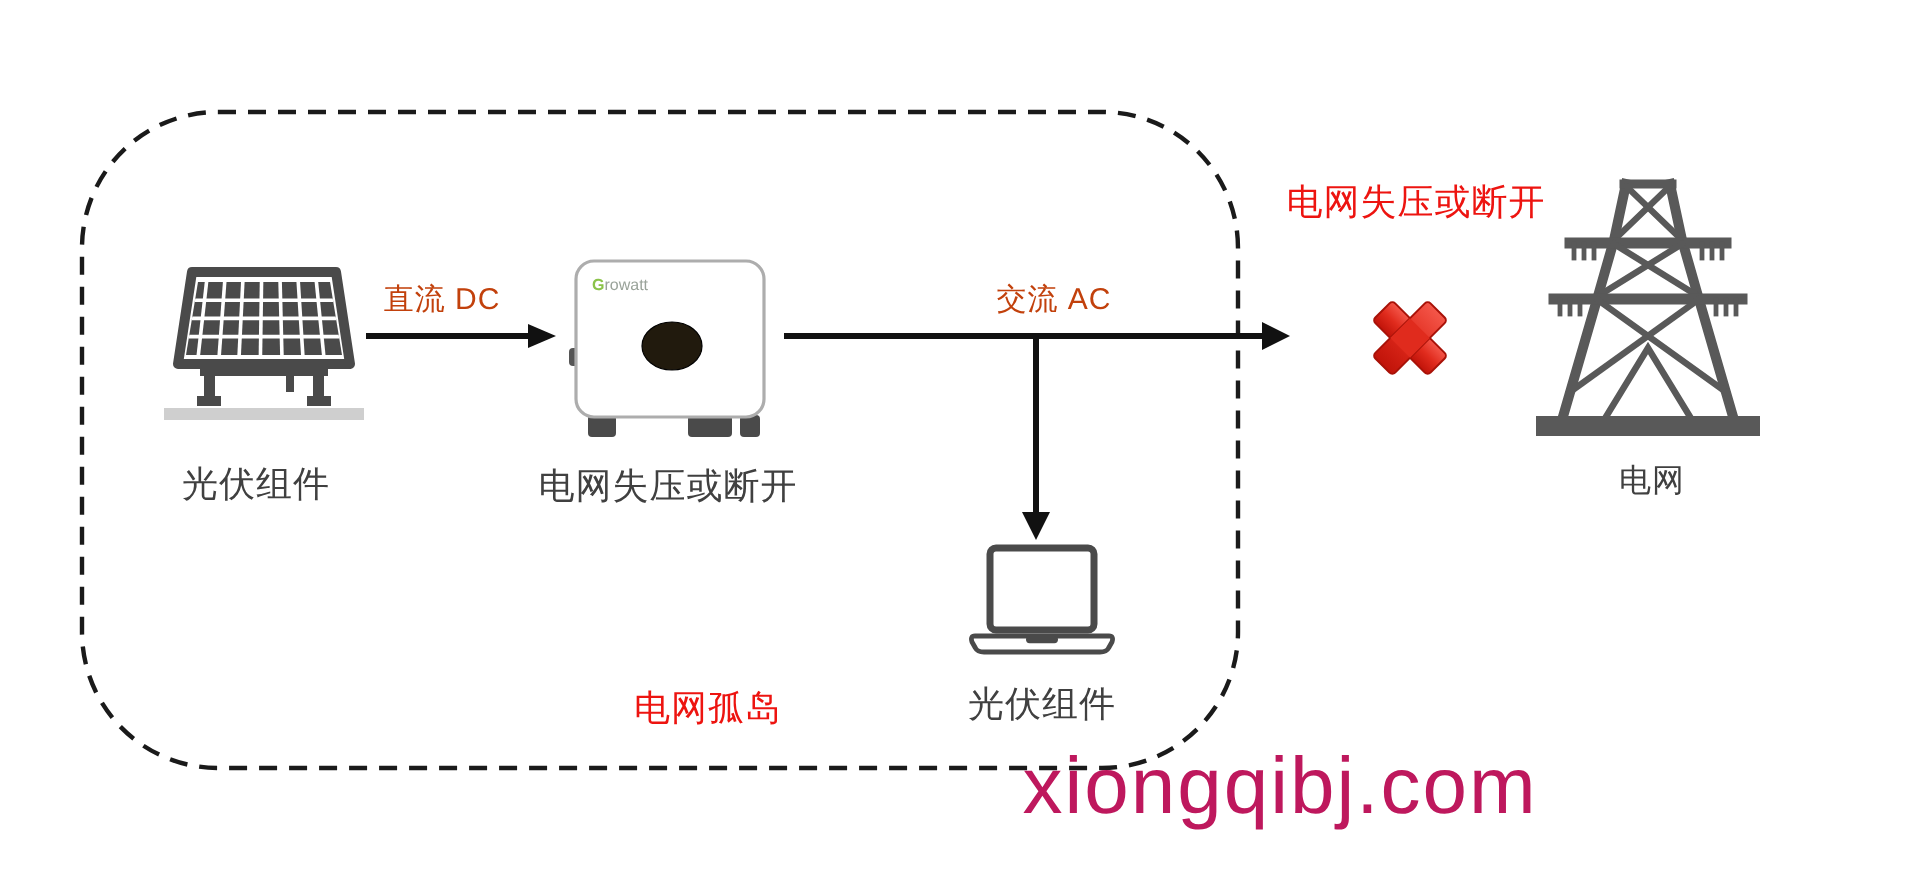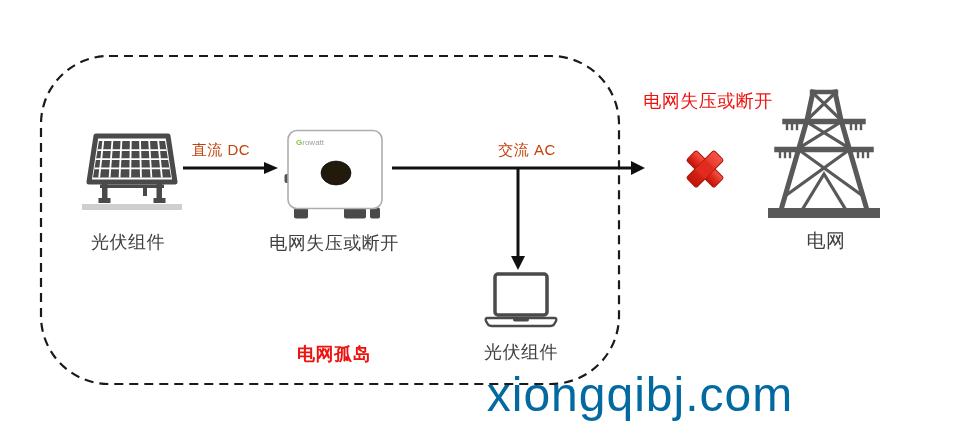--- a/index.html
+++ b/index.html
@@ -7,24 +7,24 @@
     position:relative;width:954px;height:438px;background:#ffffff;overflow:hidden;
     font-family:"Liberation Sans","DejaVu Sans",sans-serif;color:#1a1a1a;
   }
   .abs{position:absolute;}
   .label{
     position:absolute;transform:translate(-50%,-50%);
     white-space:nowrap;color:#404040;font-size:18px;letter-spacing:.5px;
   }
   .flow-label{font-size:15px;color:#c2410c;}
   .red-label{color:#ed1410;font-size:18px;}
-  .bold{font-weight:bold;}
+  .bold{font-weight:normal;margin-left:20px;}
   .watermark{
     position:absolute;left:640px;top:394px;transform:translate(-50%,-50%);
-    font-size:48px;color:#0369a1;letter-spacing:1px;white-space:nowrap;
+    font-size:40px;color:#be185d;letter-spacing:1px;white-space:nowrap;
   }
   svg{display:block;}
 </style>
 </head>
 <body>
 
 <div id="canvas">
 
   <svg class="abs" style="left:0;top:0" width="954" height="438" viewBox="0 0 954 438">
     <rect x="41" y="56" width="578" height="328" rx="68" ry="68" fill="none" stroke="#1a1a1a" stroke-width="2.2" stroke-dasharray="9 6"></rect>
@@ -136,19 +136,19 @@
         <line x1="90" y1="62" x2="90" y2="69"></line>
           <line x1="95" y1="62" x2="95" y2="69"></line>
           <line x1="100" y1="62" x2="100" y2="69"></line>
       </g>
       <line x1="31" y1="62" x2="95" y2="108" stroke-width="3.2"></line>
       <line x1="81" y1="62" x2="17" y2="108" stroke-width="3.2"></line>
       <path d="M34 122 L56 86 L78 122" stroke-width="3.2"></path>
     </g>
     <rect x="0" y="120" width="112" height="10" fill="#595959"></rect>
   </svg>
-  <div class="label" style="left:826px;top:241px;font-size:19px">电网</div>
+  <div class="label" style="left:826px;top:241px;font-size:16px">电网</div>
 
   <div class="label red-label bold" style="left:334px;top:354px">电网孤岛</div>
 
   <div class="watermark">xiongqibj.com</div>
 
 </div>
 
 </body></html>

